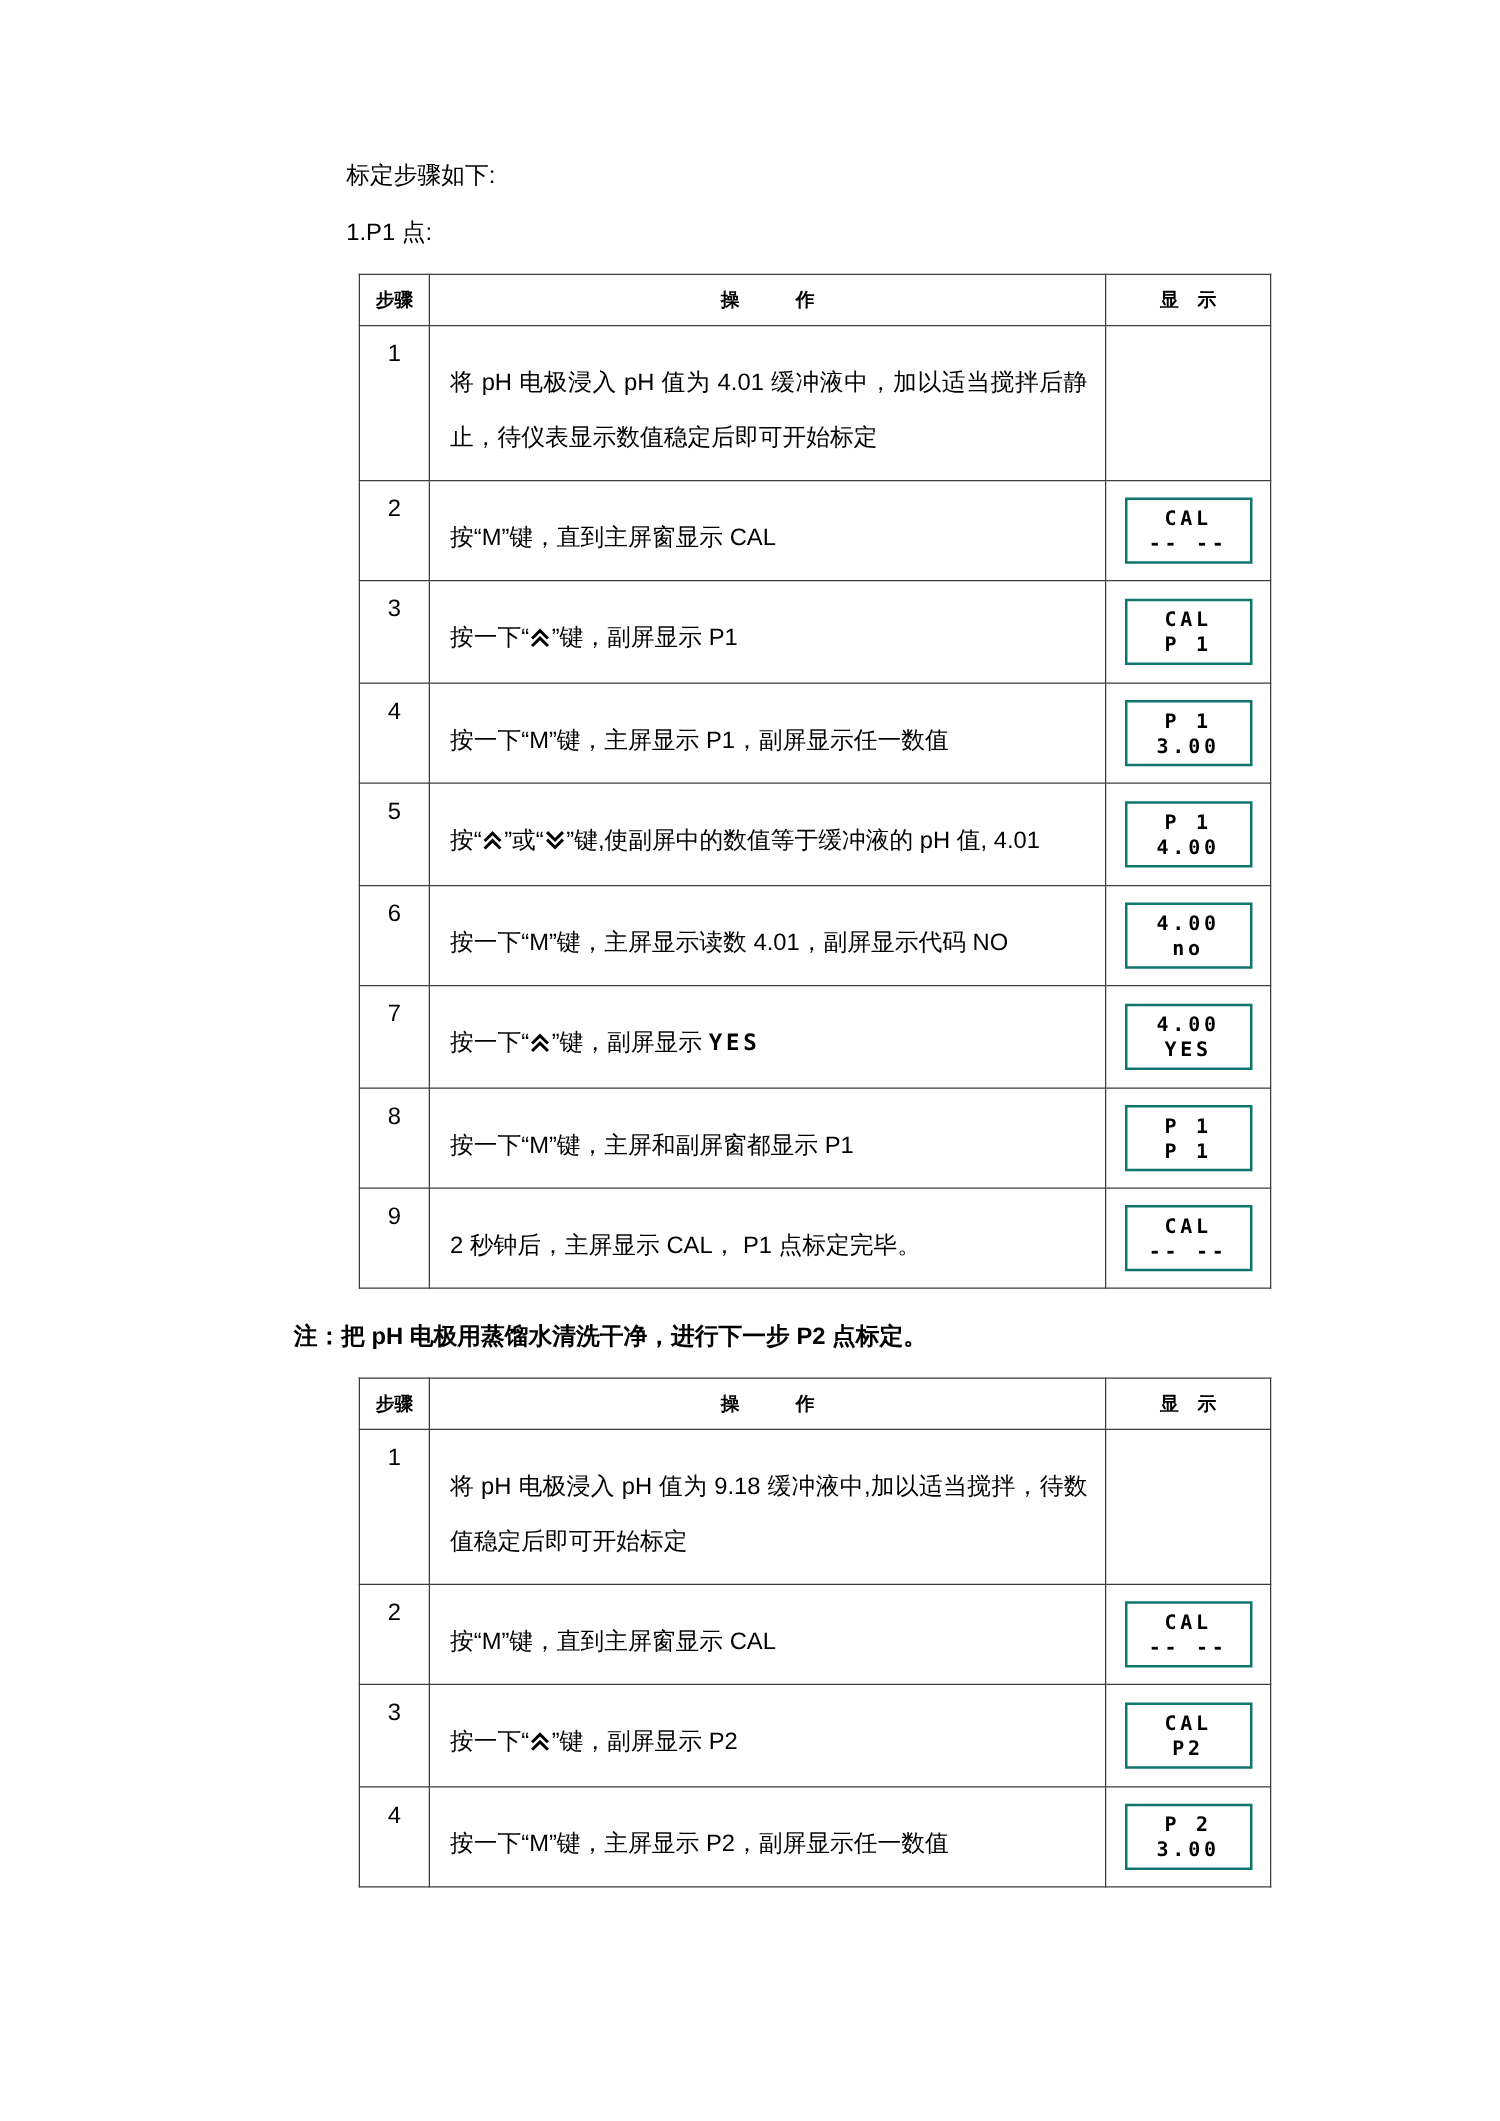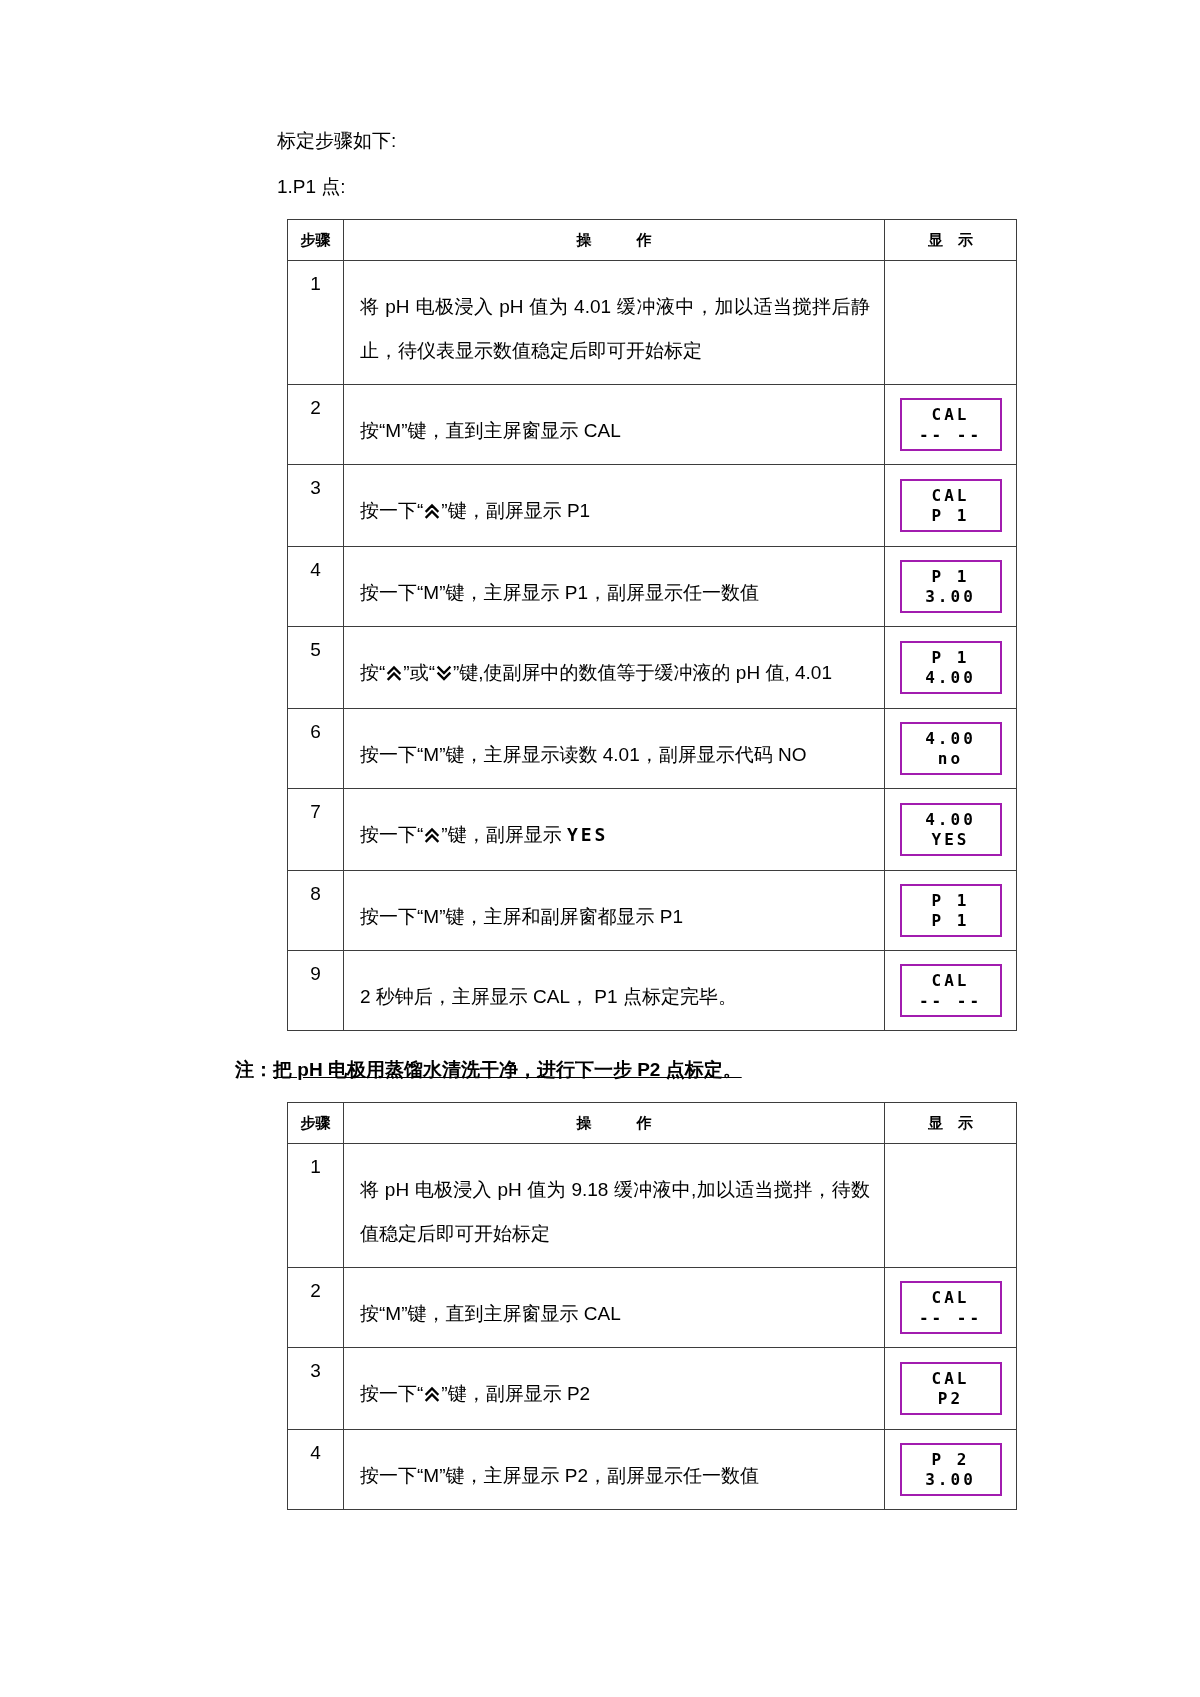--- a/index.html
+++ b/index.html
@@ -29,34 +29,34 @@
     text-align:center; vertical-align:top;
     padding-top:12px; font-size:19px;
   }
   td.op-cell {
     vertical-align:top; padding:24px 14px 11px 16px;
     font-size:19px; line-height:44px; text-align:justify;
   }
   td.disp-cell { text-align:center; vertical-align:middle; padding:3px; }
 
   .lcd-box {
-    display:inline-block; border:2px solid #a21caf; background:#fff;
+    display:inline-block; border:2px solid #0f766e; background:#fff;
     min-width:86px; padding:5px 6px 4px 6px;
     font-family:"DejaVu Sans Mono", monospace; font-weight:bold;
     font-size:16px; line-height:20px; letter-spacing:3px; text-align:center;
     white-space:pre;
   }
   .lcd-inline {
     font-family:"DejaVu Sans Mono", monospace; font-weight:bold;
     font-size:18px; letter-spacing:3px; white-space:pre;
   }
   .chev { display:inline-block; vertical-align:-2px; margin:0 1px; }
 
   .note { font-size:19px; font-weight:bold; line-height:46px; margin:16px 0 0 0; }
-  .note .u { text-decoration:underline; }
+  .note .u { }
 </style>
 </head>
 <body>
 
 <div class="doc">
 
 
   <p class="line">标定步骤如下:</p>
 
   <p class="line">1.P1 点:</p>

